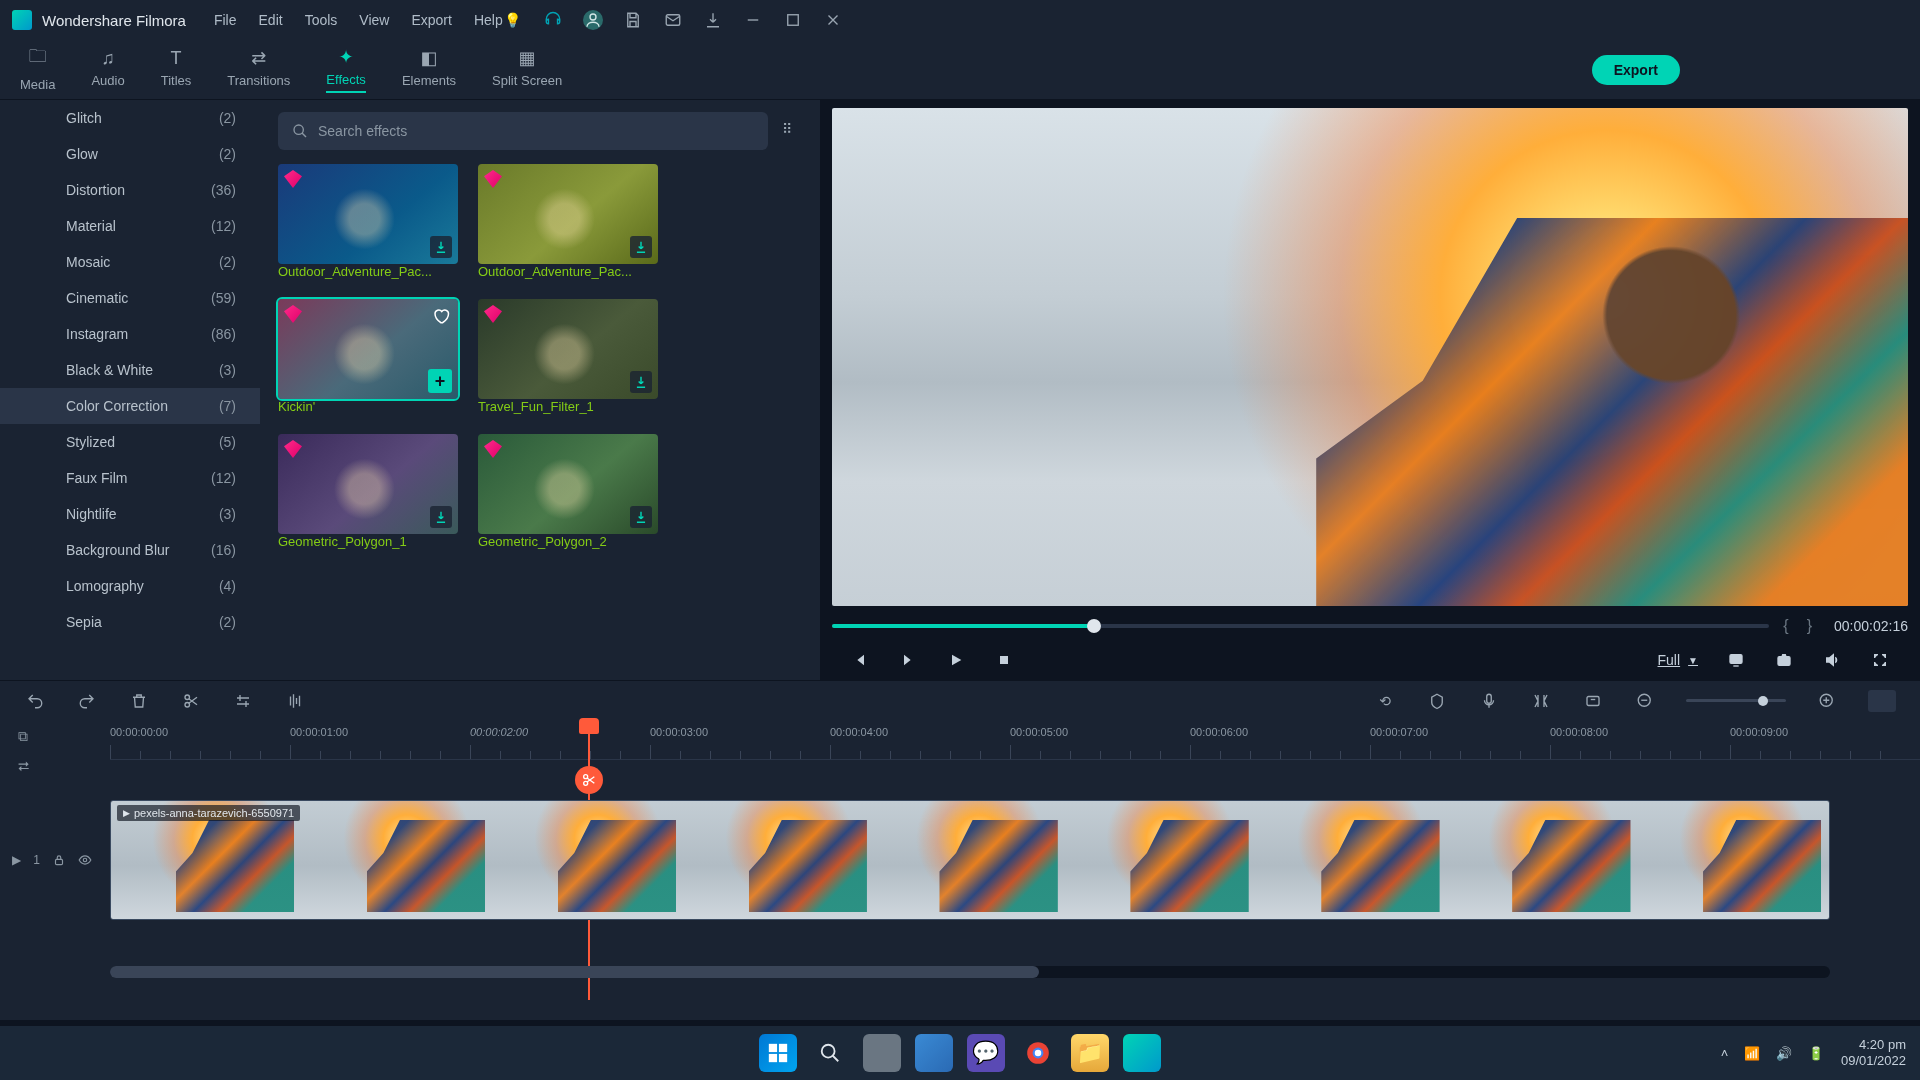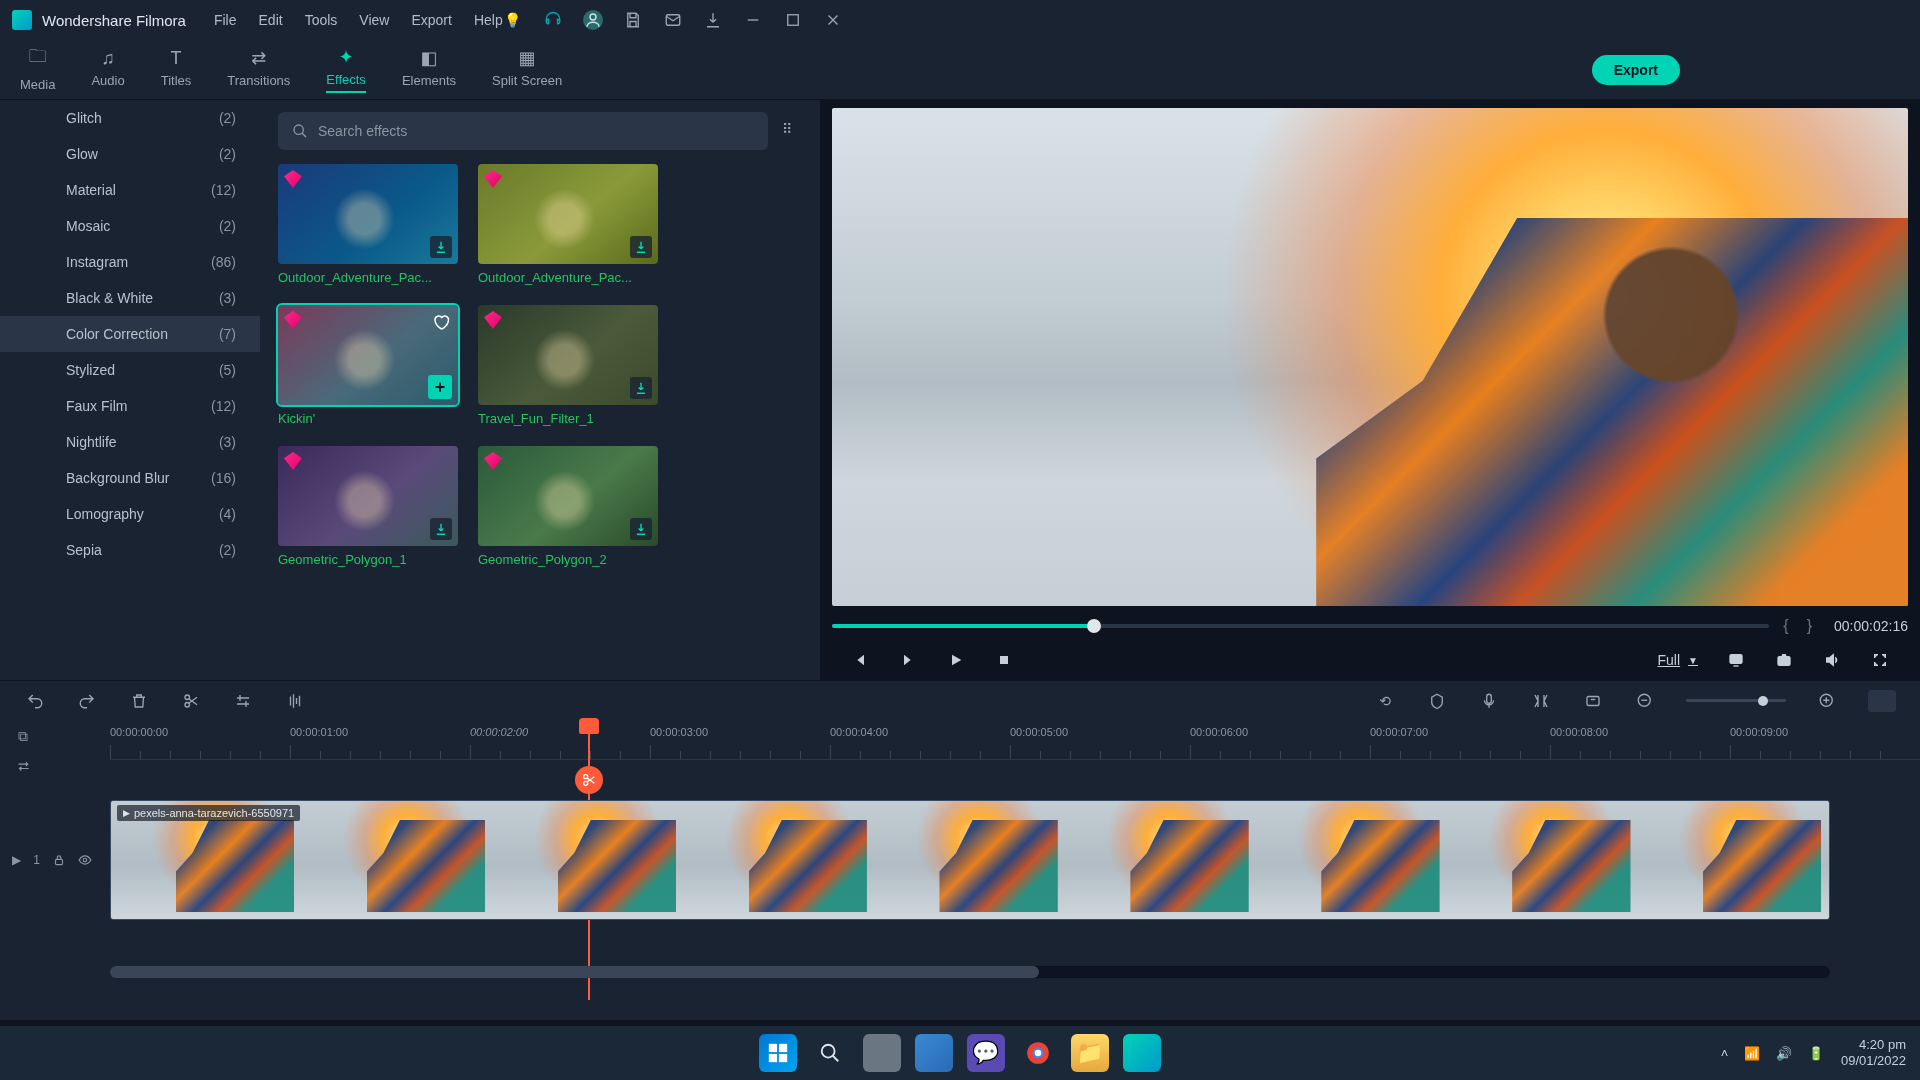--- a/index.html
+++ b/index.html
@@ -39,21 +39,21 @@
 .thumb { width:180px; }
 .timg { width:180px; height:100px; border-radius:4px; position:relative; overflow:hidden; }
 .timg.sel { outline:2px solid #00d4b5; }
 .diamond { position:absolute; top:6px; left:6px; width:18px; height:18px; }
 .diamond::before { content:""; position:absolute; inset:0; background:linear-gradient(135deg,#ff2a8a,#e0006a); clip-path:polygon(50% 0,100% 35%,50% 100%,0 35%); }
 .dl { position:absolute; bottom:6px; right:6px; width:22px; height:22px; background:#1a2332cc; border-radius:3px; display:flex; align-items:center; justify-content:center; }
 .dl svg { width:14px; height:14px; stroke:#00d4b5; fill:none; stroke-width:2.5; }
 .addp { position:absolute; bottom:6px; right:6px; width:24px; height:24px; background:#00d4b5; border-radius:3px; display:flex; align-items:center; justify-content:center; color:#0d1420; font-size:18px; font-weight:700; }
 .heart { position:absolute; top:8px; right:8px; width:18px; height:18px; }
 .heart svg { width:18px; height:18px; stroke:#fff; fill:none; stroke-width:2; }
-.tlabel { font-size:13px; color:#22c55e; margin-top:6px; white-space:nowrap; overflow:hidden; text-overflow:ellipsis; }
+.tlabel { font-size:13px; color:#84cc16; margin-top:0; white-space:nowrap; overflow:hidden; text-overflow:ellipsis; }
 .tooltip { position:absolute; background:#3a4558; color:#e0e6ec; padding:5px 10px; font-size:14px; border-radius:3px; left:668px; top:416px; }
 
 
 .preview { flex:1; background:#0d1420; display:flex; flex-direction:column; padding:8px 12px 0 12px; }
 .pv-img { flex:1; border-radius:2px; position:relative; overflow:hidden;
   background:
     radial-gradient(circle at 72% 38%, #fff6d0 0%, #ffd76a 10%, #ffae3a 20%, rgba(255,120,40,0.4) 32%, rgba(255,120,40,0) 46%),
     linear-gradient(180deg,#d9e2e8 0%,#c3cdd4 38%,#b1bcc4 55%,#cfd7dd 75%,#c6cfd6 100%);
 }
 .pv-img::after { content:""; position:absolute; right:0; bottom:0; width:55%; height:78%;
@@ -228,26 +228,34 @@
   <div class="sidebar" id="sidebar">
       <div class="cat">
         <span>Glitch</span>
         <span class="cnt">(2)</span>
       </div>
       <div class="cat">
         <span>Glow</span>
         <span class="cnt">(2)</span>
       </div>
       <div class="cat">
+        <span>Distortion</span>
+        <span class="cnt">(36)</span>
+      </div>
+      <div class="cat">
         <span>Material</span>
         <span class="cnt">(12)</span>
       </div>
       <div class="cat">
         <span>Mosaic</span>
         <span class="cnt">(2)</span>
+      </div>
+      <div class="cat">
+        <span>Cinematic</span>
+        <span class="cnt">(59)</span>
       </div>
       <div class="cat">
         <span>Instagram</span>
         <span class="cnt">(86)</span>
       </div>
       <div class="cat">
         <span>Black &amp; White</span>
         <span class="cnt">(3)</span>
       </div>
       <div class="cat sel">

